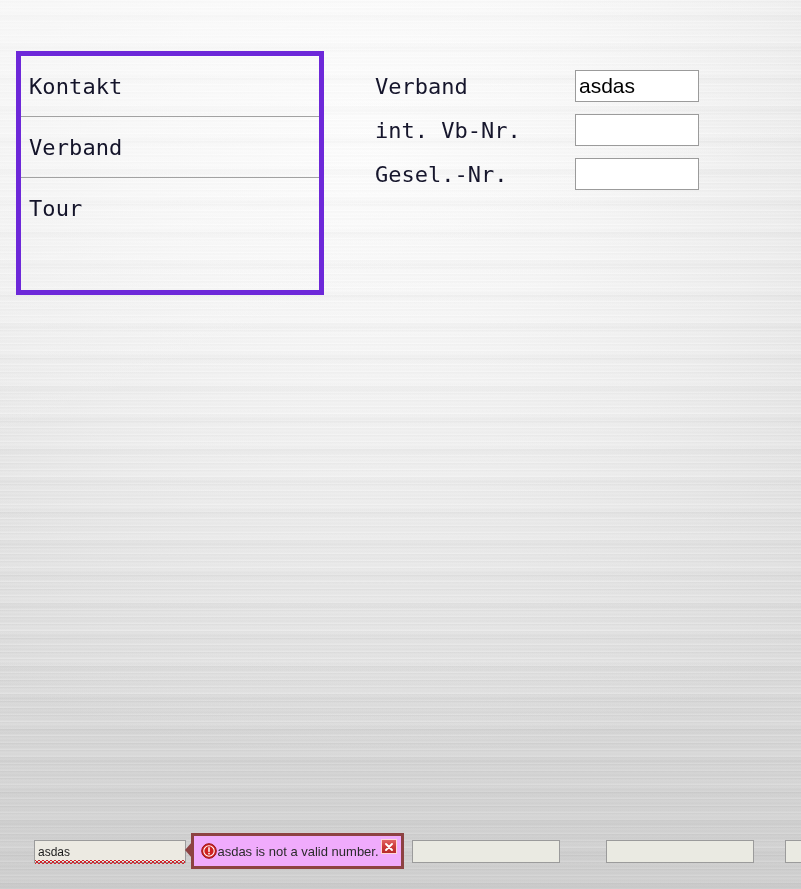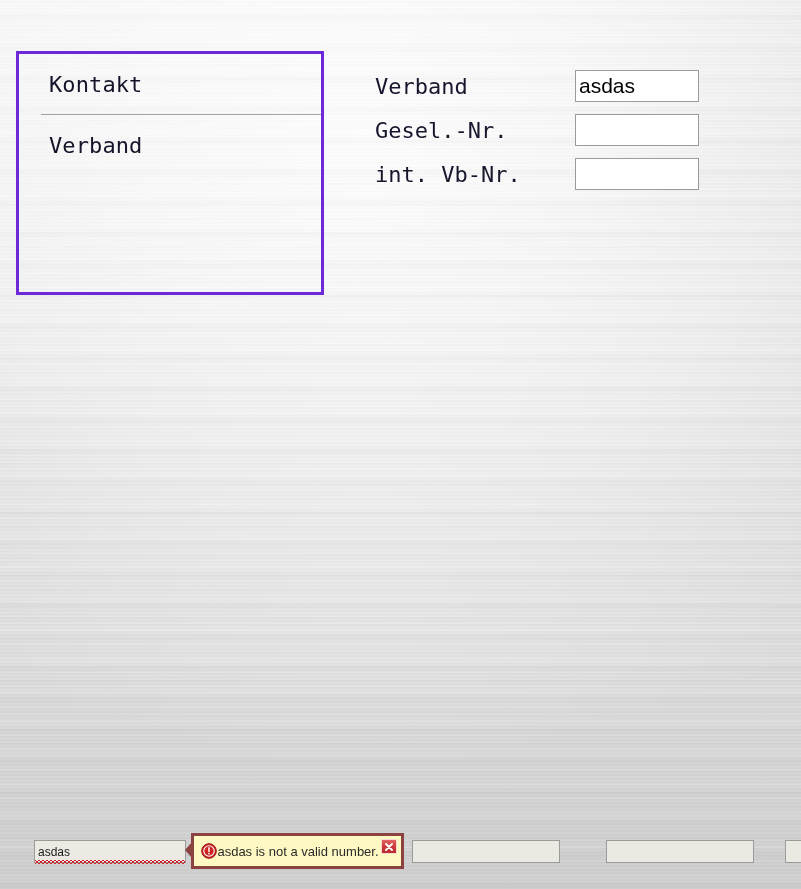--- a/index.html
+++ b/index.html
@@ -65,23 +65,22 @@
                 linear-gradient(0deg, rgba(120,120,120,.14) 0%, rgba(255,255,255,0) 26%);
   }
 
   
   #nav-panel {
     position: absolute;
     left: 16px;
     top: 51px;
     width: 308px;
     height: 244px;
-    border: 3px solid #6d28d9;
-    box-sizing: border-box;
-    padding-left: 22px;
+    border: 5px solid #6d28d9;
+    box-sizing: border-box;
   }
   .nav-item {
     position: relative;
     height: 61px;
     box-sizing: border-box;
     display: flex;
     align-items: center;
     padding-left: 8px;
     border-bottom: 1px solid #a2a2a2;
     cursor: default;
@@ -173,21 +172,21 @@
   }
 
   
   #error-tooltip {
     position: absolute;
     left: 191px;
     top: 833px;
     width: 213px;
     height: 36px;
     box-sizing: border-box;
-    background: #fef9c3;
+    background: #f0abfc;
     border: 3px solid #8d4242;
     display: flex;
     align-items: center;
   }
   #error-tooltip-arrow {
     position: absolute;
     left: 185px;
     top: 842px;
     width: 0;
     height: 0;
@@ -251,37 +250,40 @@
 
     <div class="nav-item">
       <span class="nav-label">Kontakt</span>
     </div>
 
 
     <div class="nav-item">
       <span class="nav-label">Verband</span>
     </div>
 
+    <div class="nav-item">
+      <span class="nav-label">Tour</span>
+    </div>
 
   </div>
 
   <div id="verband-form">
 
     <div class="form-row">
       <span class="form-label">Verband</span>
       <input class="form-input" type="text" value="asdas" style="">
     </div>
 
     <div class="form-row">
+      <span class="form-label">int. Vb-Nr.</span>
+      <input class="form-input" type="text" value="" style="">
+    </div>
+
+    <div class="form-row">
       <span class="form-label">Gesel.-Nr.</span>
-      <input class="form-input" type="text" value="" style="">
-    </div>
-
-    <div class="form-row">
-      <span class="form-label">int. Vb-Nr.</span>
       <input class="form-input" type="text" value="" style="">
     </div>
 
   </div>
 
   <div id="bottom-strip">
 
     <input id="flat-input-1" class="flat-input" type="text" value="asdas" style="">
     <div id="zigzag"></div>
 

